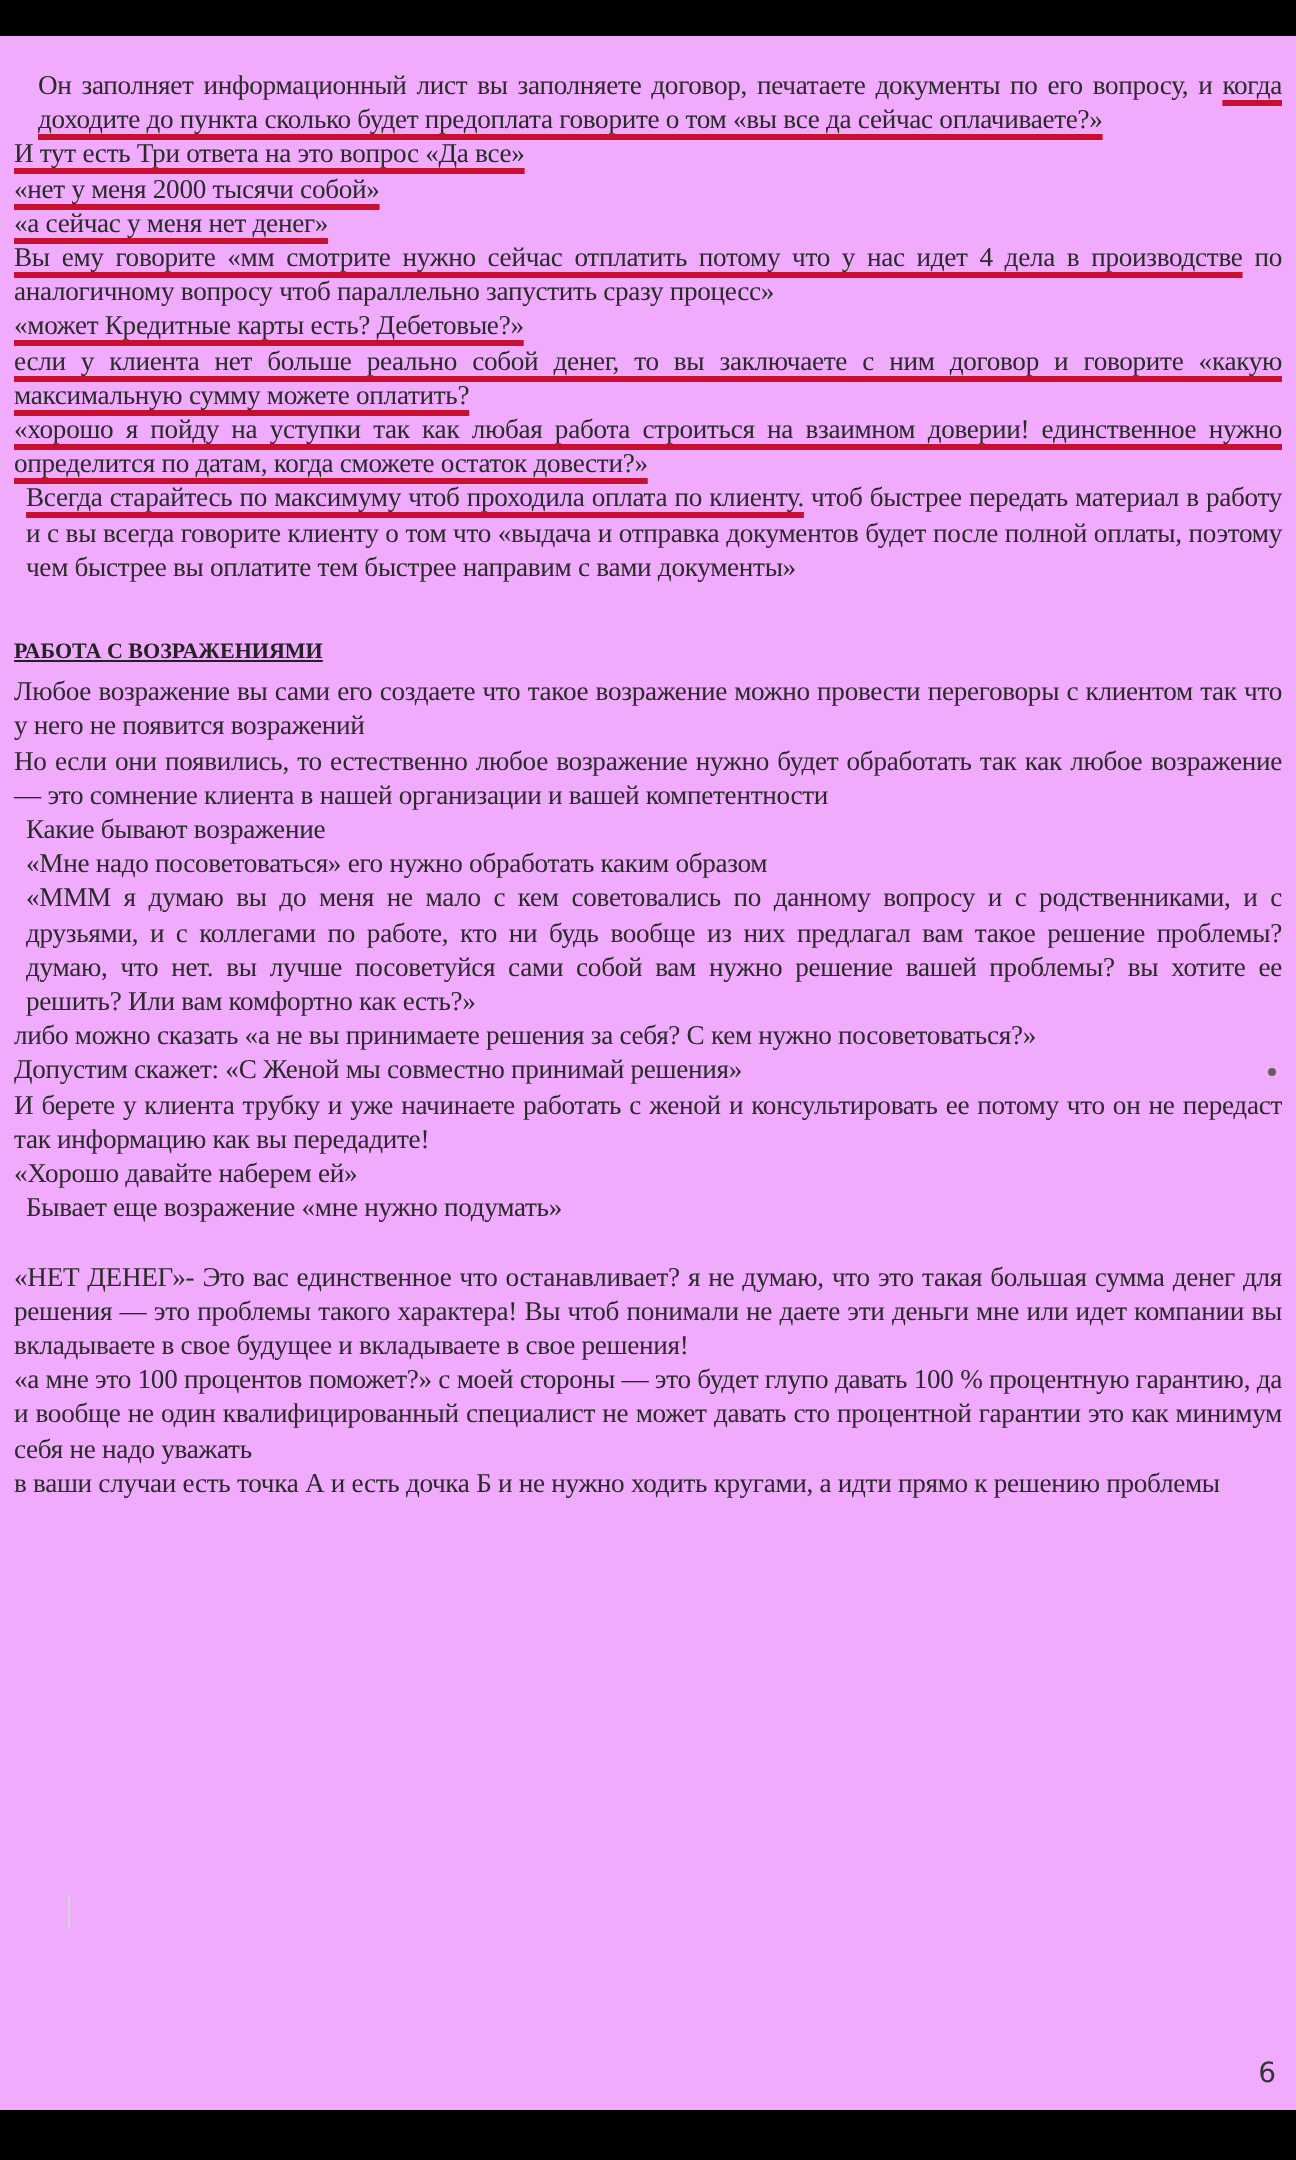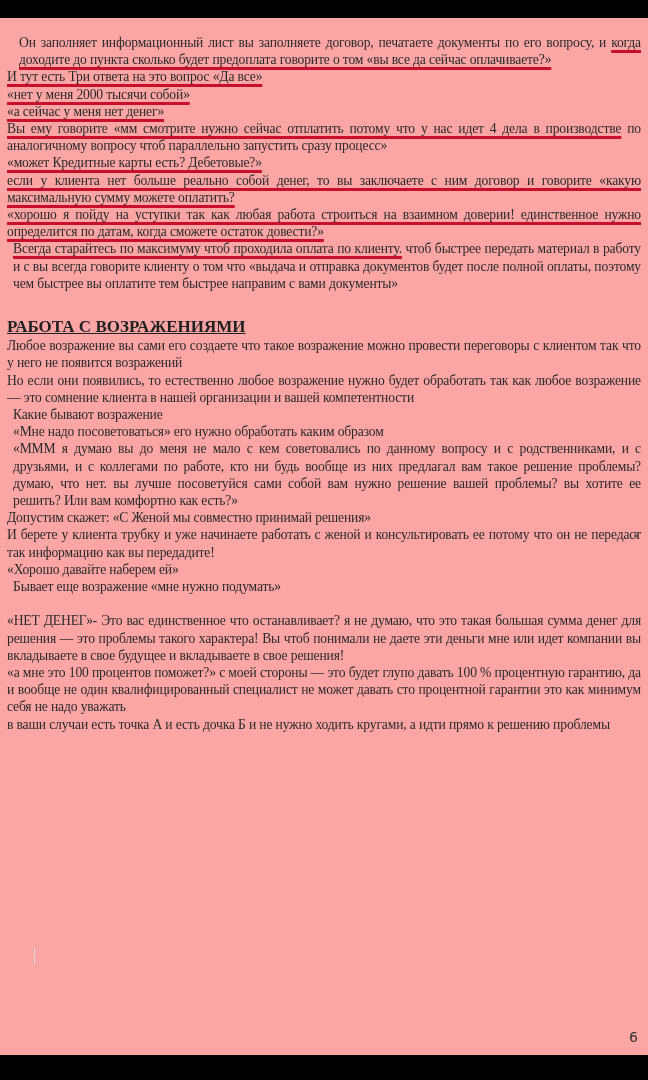--- a/index.html
+++ b/index.html
@@ -1,27 +1,27 @@
 <!DOCTYPE html>
 <html><head>
 <meta charset="utf-8">
 <style>
   html, body { margin:0; padding:0; }
   body { width:648px; height:1080px; background:#000; position:relative; overflow:hidden;
          font-family:"Liberation Serif", "DejaVu Serif", serif; }
-  .page { position:absolute; left:0; top:18px; width:648px; height:1037px; background:#fca5a5;
+  .page { position:absolute; left:0; top:18px; width:648px; height:1037px; background:#f0abfc;
           color:#2a2a2a; }
   .content { position:absolute; left:7px; top:16px; width:634px; font-size:13.6px; line-height:17.2px;
              letter-spacing:-0.15px; }
   .p { margin:0; text-align:justify; text-align-last:left; }
   .ind { padding-left:12px; }
   .ind2 { padding-left:6px; }
   .u { text-decoration:underline; text-decoration-color:#c8102e; text-decoration-thickness:2.5px;
        text-underline-offset:3px; }
-  .heading { font-weight:bold; font-size:17px; text-decoration:underline; margin:26px 0 2px 0;
+  .heading { font-weight:bold; font-size:11px; text-decoration:underline; margin:26px 0 2px 0;
              letter-spacing:0; color:#222; }
   .gap { height:17px; }
   .pageno { position:absolute; right:10px; bottom:10px; font-family:"DejaVu Sans", sans-serif;
             font-size:14px; color:#333; }
   .dot { position:absolute; left:634px; top:516px; width:4px; height:4px; border-radius:50%;
          background:#6a5a5a; }
   .mark { position:absolute; left:34px; top:930px; width:1px; height:16px; background:#d6d6d6; }
 </style>
 </head>
 <body>
@@ -42,20 +42,21 @@
     </div>
 
     <div class="heading">РАБОТА С ВОЗРАЖЕНИЯМИ</div>
 
     <div>
       <p class="p">Любое возражение вы сами его создаете что такое возражение можно провести переговоры с клиентом так что у него не появится возражений</p>
       <p class="p">Но если они появились, то естественно любое возражение нужно будет обработать так как любое возражение — это сомнение клиента в нашей организации и вашей компетентности</p>
       <p class="p ind2"> Какие бывают возражение</p>
       <p class="p ind2"> «Мне надо посоветоваться» его нужно обработать каким образом</p>
       <p class="p ind2"> «МММ я думаю вы до меня не мало с кем советовались по данному вопросу и с родственниками, и с друзьями, и с коллегами по работе, кто ни будь вообще из них предлагал вам такое решение проблемы? думаю, что нет. вы лучше посоветуйся сами собой вам нужно решение вашей проблемы? вы хотите ее решить? Или вам комфортно как есть?»</p>
+      <p class="p">либо можно сказать «а не вы принимаете решения за себя? С кем нужно посоветоваться?»</p>
       <p class="p">Допустим скажет: «С Женой мы совместно принимай решения»</p>
       <p class="p">И берете у клиента трубку и уже начинаете работать с женой и консультировать ее потому что он не передаст так информацию как вы передадите!</p>
       <p class="p">«Хорошо давайте наберем ей»</p>
       <p class="p ind2"> Бывает еще возражение «мне нужно подумать»</p>
     </div>
 
     <div class="gap"></div>
 
     <div>
       <p class="p">«НЕТ ДЕНЕГ»- Это вас единственное что останавливает? я не думаю, что это такая большая сумма денег для решения — это проблемы такого характера! Вы чтоб понимали не даете эти деньги мне или идет компании вы вкладываете в свое будущее и вкладываете в свое решения!</p>

